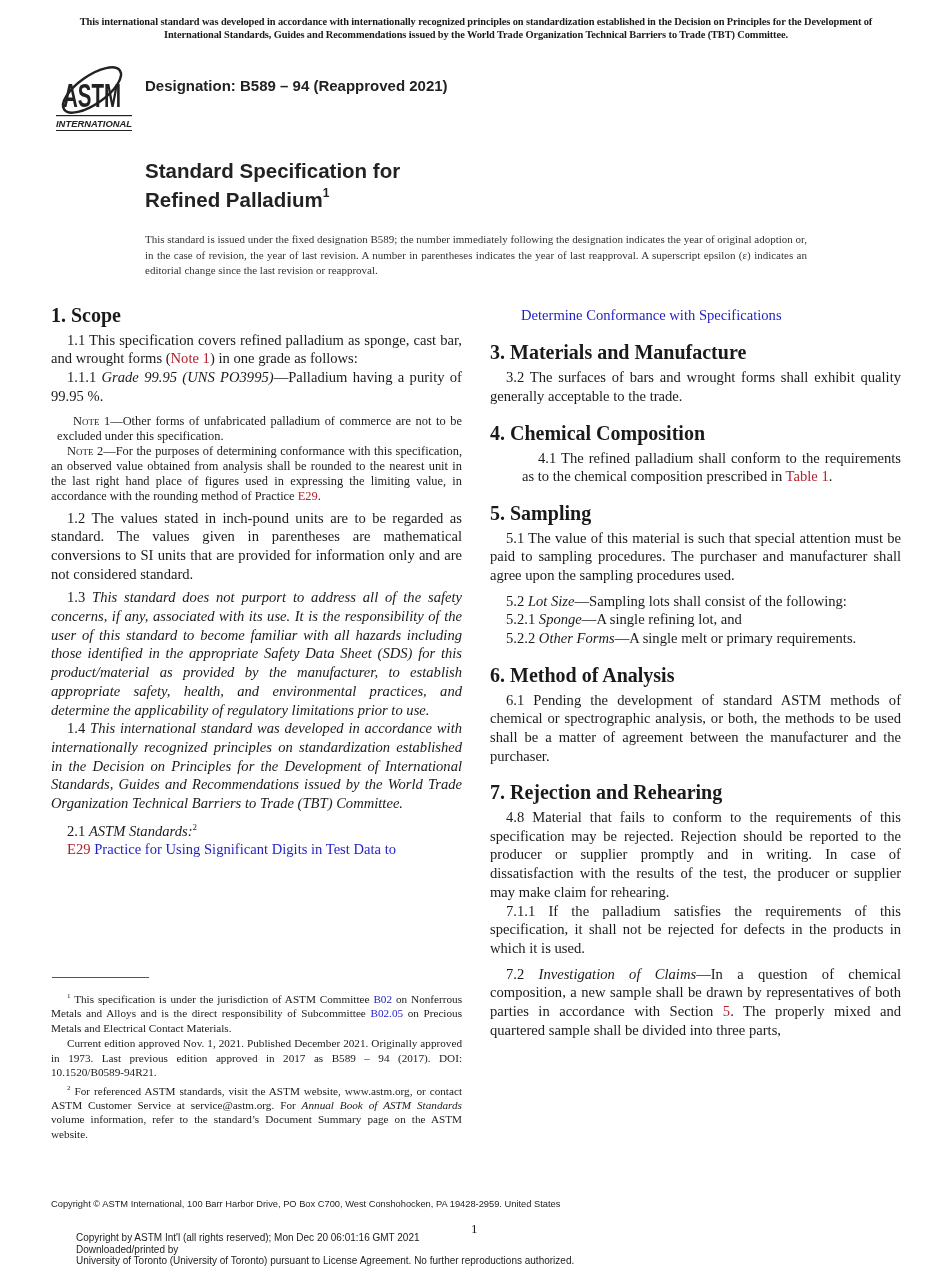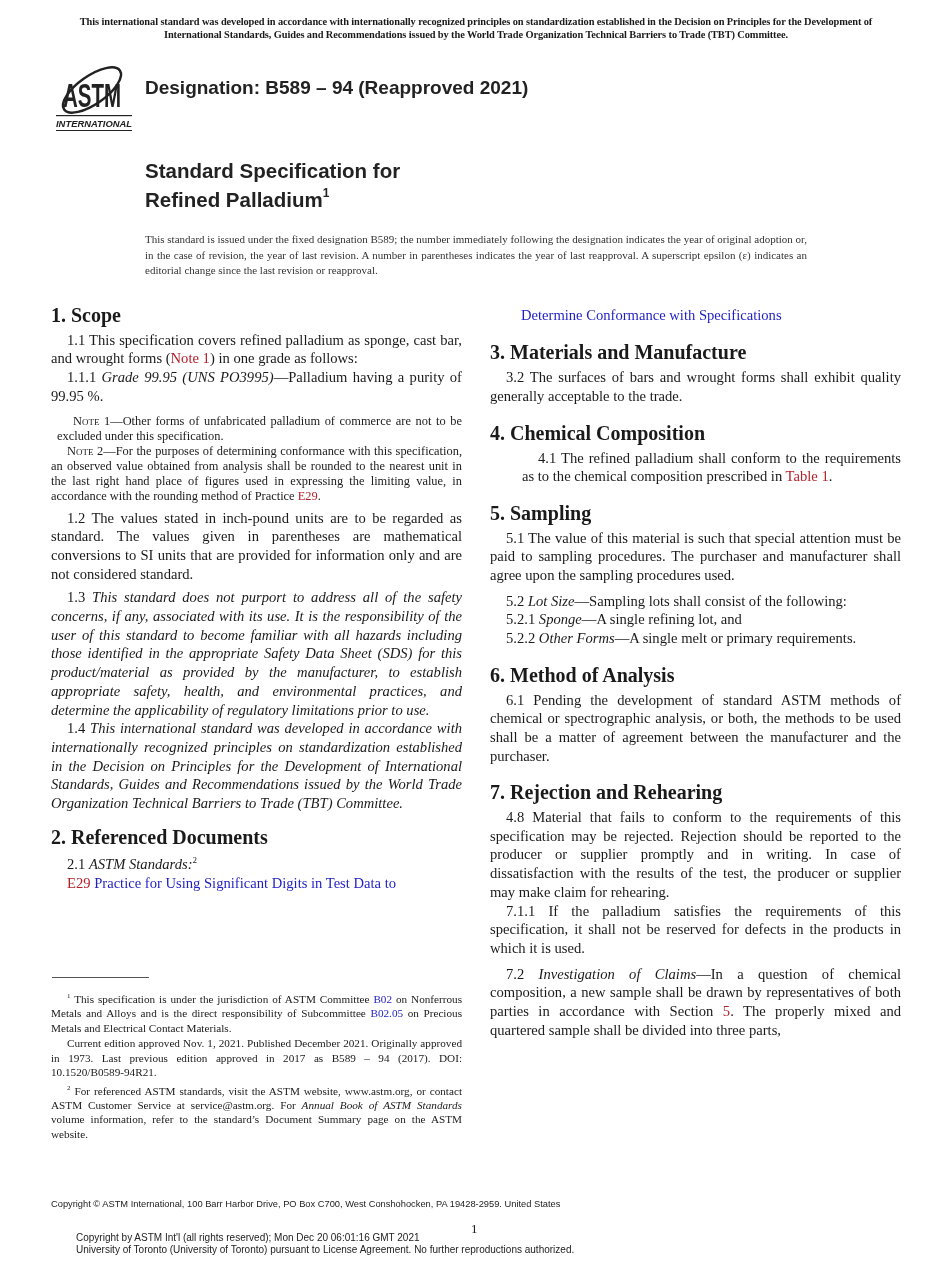--- a/index.html
+++ b/index.html
@@ -9,21 +9,21 @@
   }
   .abs { position: absolute; }
   .banner {
     left: 50px; top: 15px; width: 852px; text-align: center;
     font-family: "Liberation Serif", serif; font-weight: bold; font-size: 10.4px;
     line-height: 13px; letter-spacing: -0.1px;
   }
   .logo { left: 54px; top: 57px; width: 80px; height: 76px; }
   .designation {
     left: 145px; top: 77px; font-family: "Liberation Sans", sans-serif;
-    font-weight: bold; font-size: 19px; color: #222; text-align: right;
+    font-weight: bold; font-size: 15px; color: #222; text-align: right;
   }
   .title {
     left: 145px; top: 158px; font-family: "Liberation Sans", sans-serif;
     font-weight: bold; font-size: 20.5px; line-height: 25px; color: #222;
   }
   .title sup { font-size: 12px; position: relative; top: -2px; }
   .issued {
     left: 145px; top: 232px; width: 662px; font-size: 11px; line-height: 15.5px;
     text-align: justify; color: #333;
   }
@@ -68,21 +68,20 @@
 
 <div class="abs col" style="left:51px; top:306px;">
   <p class="h">1.  Scope</p>
   <p class="ind" style="margin-top:6px;"><span>1.1  This specification covers refined palladium as sponge, cast bar, and wrought forms (</span><span class="red">Note 1</span><span>) in one grade as follows:</span></p>
   <p class="ind"><span>1.1.1 </span><i>Grade 99.95 (UNS PO3995)</i><span>—Palladium having a purity of 99.95 %.</span></p>
   <p class="note ind" style="margin-top:8px;margin-left:6px;"><span class="sc">Note 1</span><span>—Other forms of unfabricated palladium of commerce are not to be excluded under this specification.</span></p>
   <p class="note ind"><span class="sc">Note 2</span><span>—For the purposes of determining conformance with this specification, an observed value obtained from analysis shall be rounded to the nearest unit in the last right hand place of figures used in expressing the limiting value, in accordance with the rounding method of Practice </span><span class="red">E29</span><span>.</span></p>
   <p class="ind" style="margin-top:5px;">1.2  The values stated in inch-pound units are to be regarded as standard. The values given in parentheses are mathematical conversions to SI units that are provided for information only and are not considered standard.</p>
   <p class="ind" style="margin-top:5px;"><span>1.3 </span><i>This standard does not purport to address all of the safety concerns, if any, associated with its use. It is the responsibility of the user of this standard to become familiar with all hazards including those identified in the appropriate Safety Data Sheet (SDS) for this product/material as provided by the manufacturer, to establish appropriate safety, health, and environmental practices, and determine the applicability of regulatory limitations prior to use.</i></p>
   <p class="ind"><span>1.4 </span><i>This international standard was developed in accordance with internationally recognized principles on standardization established in the Decision on Principles for the Development of International Standards, Guides and Recommendations issued by the World Trade Organization Technical Barriers to Trade (TBT) Committee.</i></p>
-  <p class="h" style="margin-top:15px;">2.  Referenced Documents</p>
   <p class="ind" style="margin-top:5px;"><span>2.1 </span><i>ASTM Standards:</i><sup style="font-size:9px;">2</sup></p>
   <p class="ind"><span class="red">E29</span> <span class="blue">Practice for Using Significant Digits in Test Data to</span></p>
 </div>
 
 <div class="abs fnrule"></div>
 
 <div class="abs fn" style="left:51px; top:989px; width:411px;">
   <p style="margin:0; text-indent:16px;"><sup style="font-size:7px;">1</sup><span> This specification is under the jurisdiction of ASTM Committee </span><span class="blue">B02</span><span> on Nonferrous Metals and Alloys and is the direct responsibility of Subcommittee </span><span class="blue">B02.05</span><span> on Precious Metals and Electrical Contact Materials.</span></p>
   <p style="margin:1px 0 0; text-indent:16px;">Current edition approved Nov. 1, 2021. Published December 2021. Originally approved in 1973. Last previous edition approved in 2017 as B589 – 94 (2017). DOI: 10.1520/B0589-94R21.</p>
   <p style="margin:1px 0 0; text-indent:16px;"><sup style="font-size:7px;">2</sup><span> For referenced ASTM standards, visit the ASTM website, www.astm.org, or contact ASTM Customer Service at service@astm.org. For </span><i>Annual Book of ASTM Standards</i><span> volume information, refer to the standard’s Document Summary page on the ASTM website.</span></p>
@@ -96,22 +95,23 @@
   <p class="ind" style="margin-top:6px;margin-left:32px;"><span>4.1  The refined palladium shall conform to the requirements as to the chemical composition prescribed in </span><span class="red">Table 1</span><span>.</span></p>
   <p class="h" style="margin-top:18px;">5.  Sampling</p>
   <p class="ind" style="margin-top:6px;">5.1  The value of this material is such that special attention must be paid to sampling procedures. The purchaser and manufacturer shall agree upon the sampling procedures used.</p>
   <p class="ind" style="margin-top:7px;"><span>5.2 </span><i>Lot Size</i><span>—Sampling lots shall consist of the following:</span></p>
   <p class="ind"><span>5.2.1 </span><i>Sponge</i><span>—A single refining lot, and</span></p>
   <p class="ind"><span>5.2.2 </span><i>Other Forms</i><span>—A single melt or primary requirements.</span></p>
   <p class="h" style="margin-top:18px;">6.  Method of Analysis</p>
   <p class="ind" style="margin-top:6px;">6.1  Pending the development of standard ASTM methods of chemical or spectrographic analysis, or both, the methods to be used shall be a matter of agreement between the manufacturer and the purchaser.</p>
   <p class="h" style="margin-top:18px;">7.  Rejection and Rehearing</p>
   <p class="ind" style="margin-top:6px;">4.8  Material that fails to conform to the requirements of this specification may be rejected. Rejection should be reported to the producer or supplier promptly and in writing. In case of dissatisfaction with the results of the test, the producer or supplier may make claim for rehearing.</p>
-  <p class="ind">7.1.1  If the palladium satisfies the requirements of this specification, it shall not be reserved for defects in the products in which it is used.</p>
+  <p class="ind">7.1.1  If the palladium satisfies the requirements of this specification, it shall not be rejected for defects in the products in which it is used.</p>
   <p class="ind" style="margin-top:7px;"><span>7.2 </span><i>Investigation of Claims</i><span>—In a question of chemical composition, a new sample shall be drawn by representatives of both parties in accordance with Section </span><span class="red">5</span><span>. The properly mixed and quartered sample shall be divided into three parts,</span></p>
 </div>
 
 <div class="abs copy" style="left:51px; top:1199px;">Copyright © ASTM International, 100 Barr Harbor Drive, PO Box C700, West Conshohocken, PA 19428-2959. United States</div>
 <div class="abs pagenum">1</div>
 <div class="abs copy" style="left:76px; top:1232px; font-size:10px; line-height:11.5px;">
   <div>Copyright by ASTM Int'l (all rights reserved); Mon Dec 20 06:01:16 GMT 2021</div>
+  <div>Downloaded/printed by</div>
   <div>University of Toronto (University of Toronto) pursuant to License Agreement. No further reproductions authorized.</div>
 </div>
 
 </body></html>

